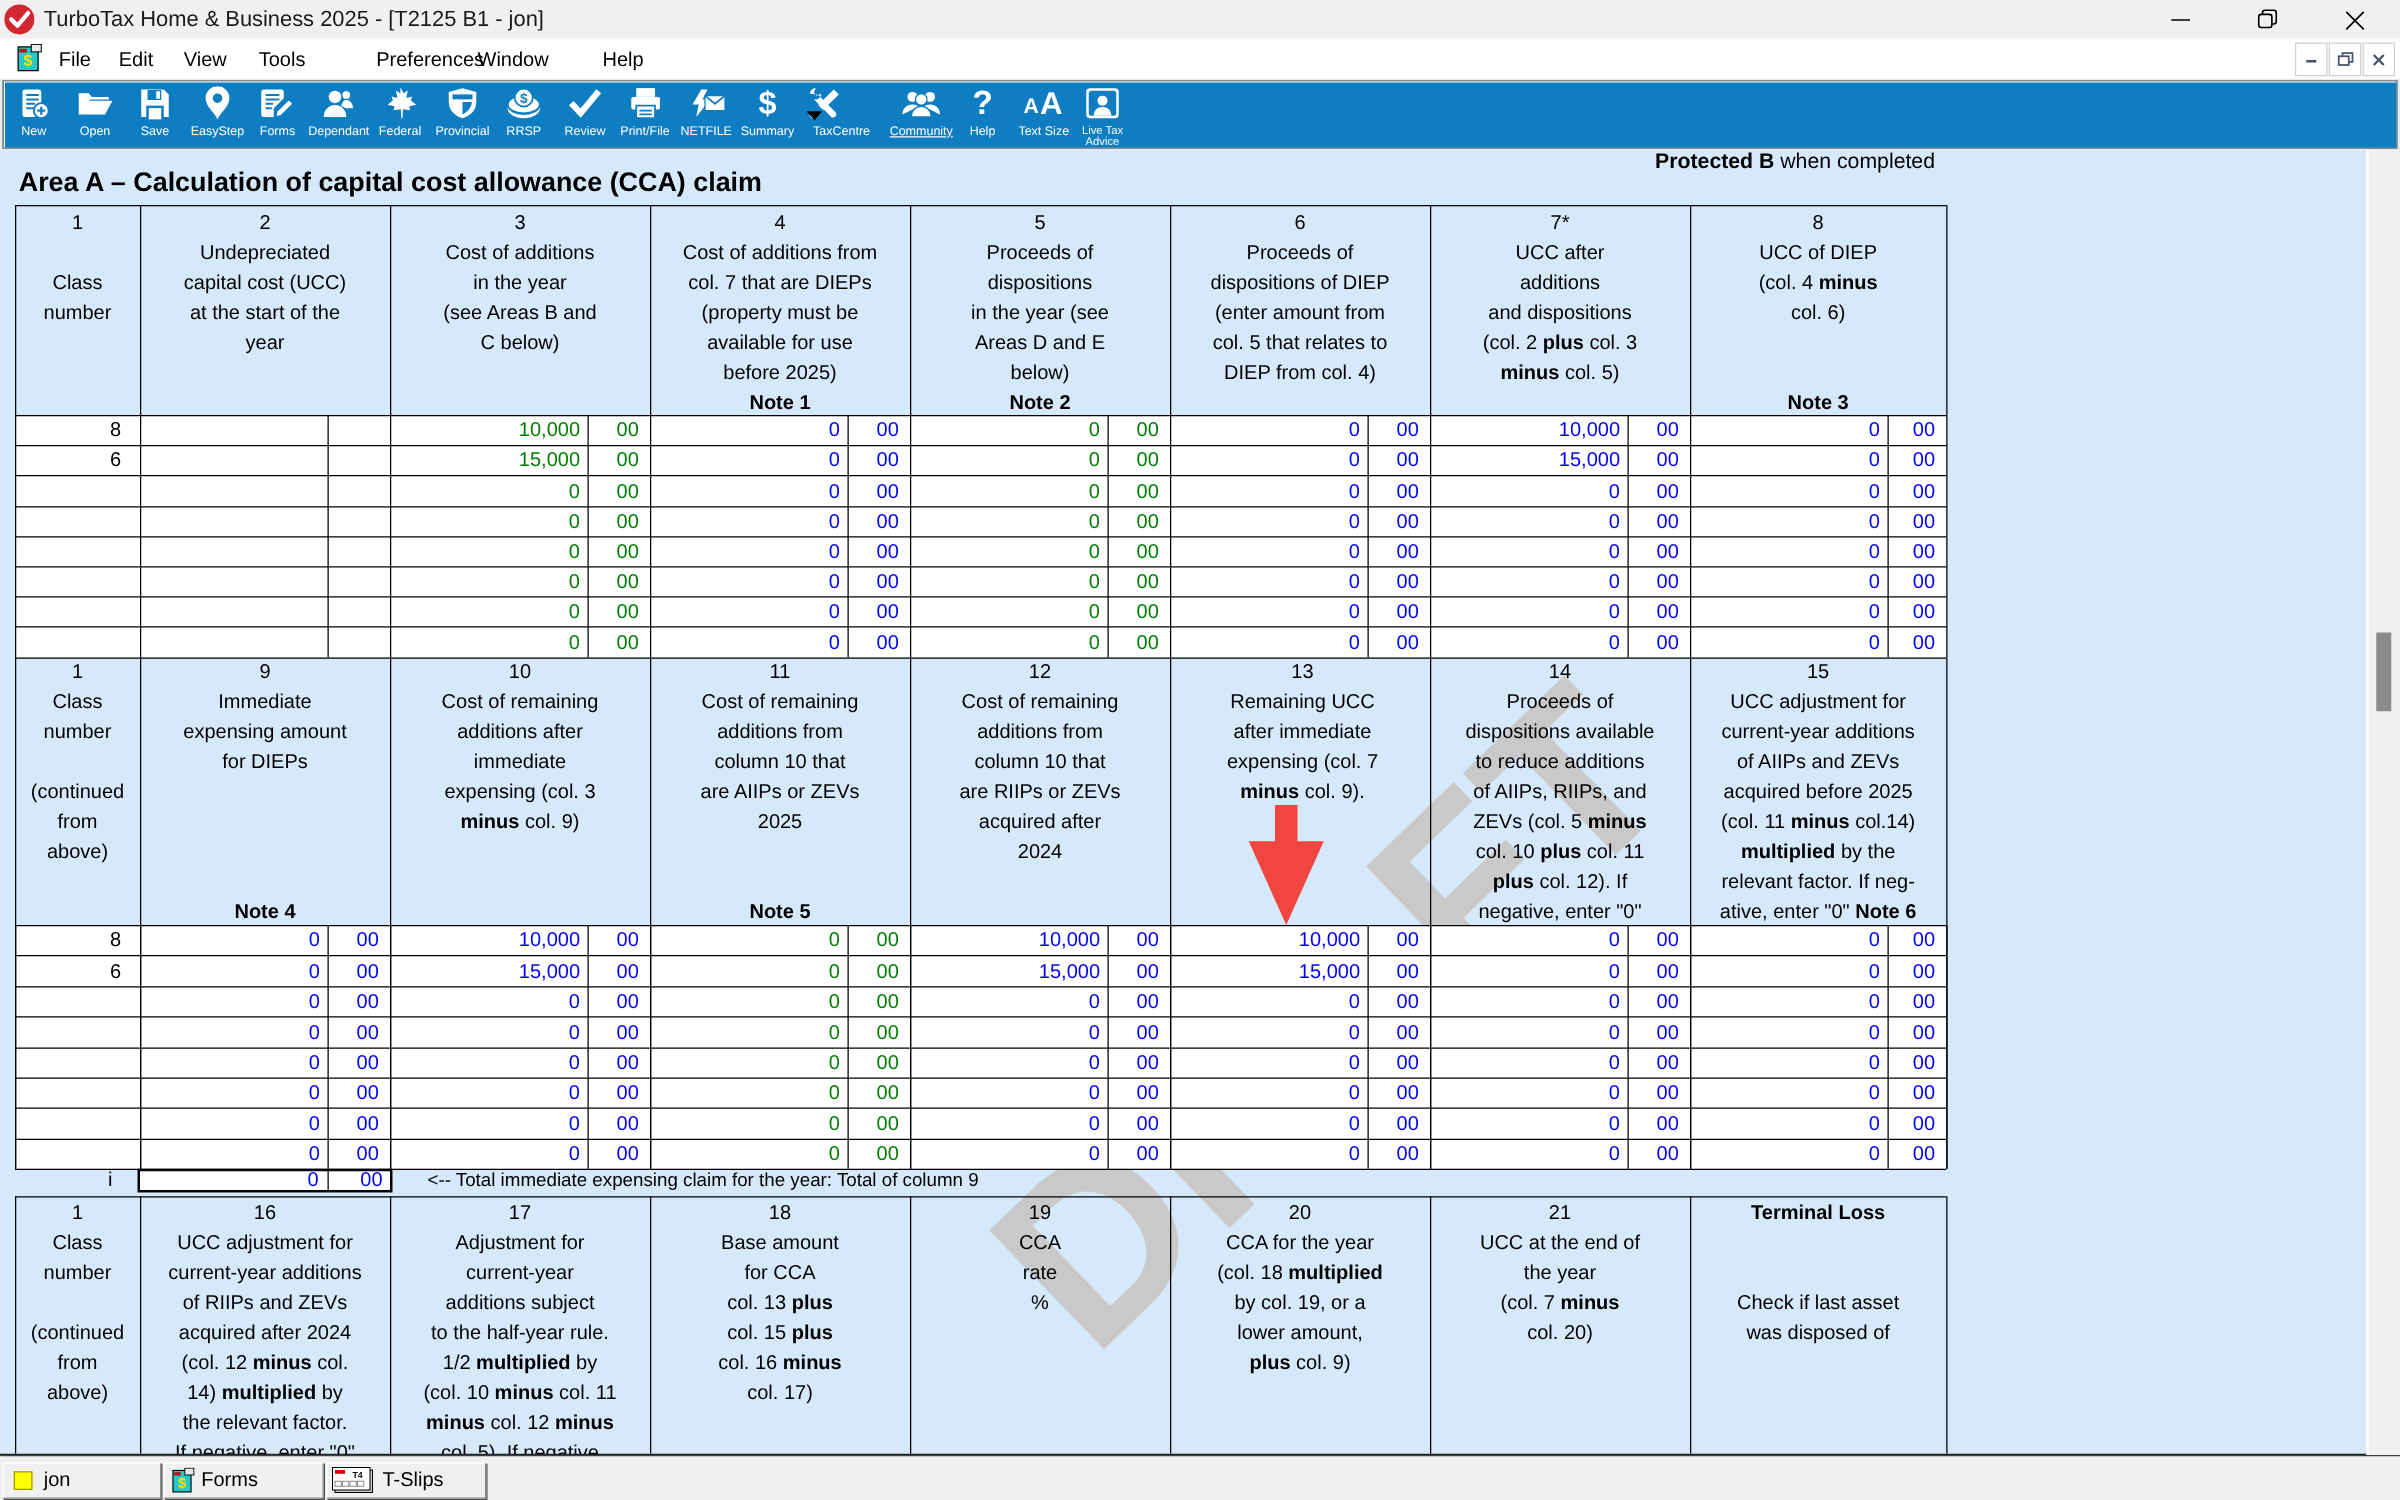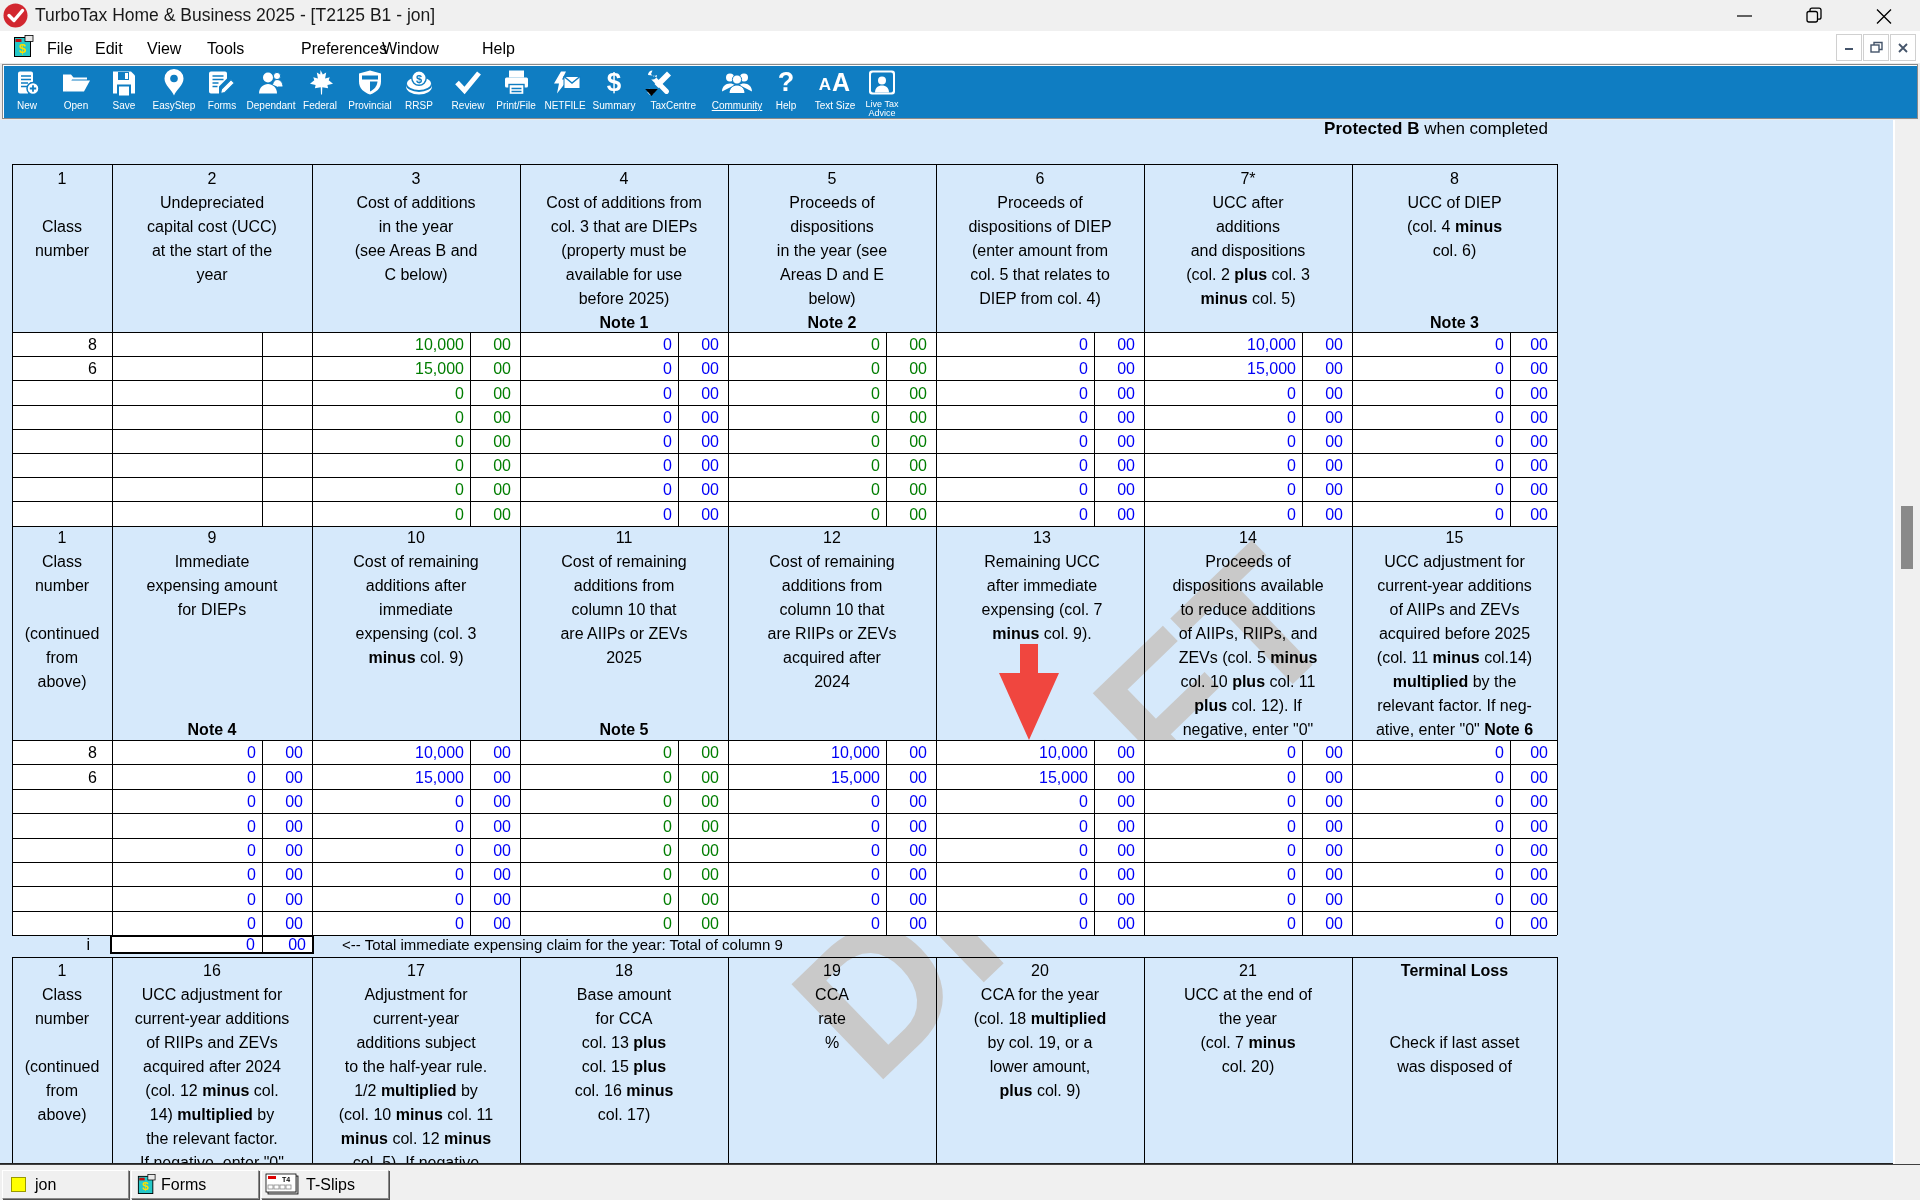--- a/index.html
+++ b/index.html
@@ -211,20 +211,21 @@
     </svg>
     <div class="tlabel" style="font-size:9px;line-height:9px;">Live Tax<br>Advice</div>
   </div>
 <svg class="abs" style="left:644px;top:88px;z-index:5" width="15" height="9" viewBox="0 0 16 10">
     <path d="M1 1 L8 9 L15 1z" fill="#000"></path>
   </svg>
 <div id="form">
     <div id="formc">
 <div class="abs" style="left:751px;top:961px;z-index:1;transform:rotate(-44deg);transform-origin:0 0;font-size:192px;font-weight:bold;color:#c9c9c9;letter-spacing:1px;">DRAFT</div>
 <div class="abs" style="left:0;top:119px;width:1548px;text-align:right;font-size:17px;z-index:6;"><b>Protected B</b> when completed</div>
+<div class="abs" style="left:15px;top:134px;font-size:21.5px;font-weight:bold;z-index:6;">Area A – Calculation of capital cost allowance (CCA) claim</div>
 <div class="hl" style="left:12px;top:164px;width:1545px;z-index:5"></div>
 <div class="vl" style="left:12px;top:164px;height:168px;z-index:5"></div>
 <div class="vl" style="left:112px;top:164px;height:168px;z-index:5"></div>
 <div class="vl" style="left:312px;top:164px;height:168px;z-index:5"></div>
 <div class="vl" style="left:520px;top:164px;height:168px;z-index:5"></div>
 <div class="vl" style="left:728px;top:164px;height:168px;z-index:5"></div>
 <div class="vl" style="left:936px;top:164px;height:168px;z-index:5"></div>
 <div class="vl" style="left:1144px;top:164px;height:168px;z-index:5"></div>
 <div class="vl" style="left:1352px;top:164px;height:168px;z-index:5"></div>
 <div class="vl" style="left:1557px;top:164px;height:168px;z-index:5"></div>
@@ -244,21 +245,21 @@
 <div class="hc" style="left:313px;top:167px;width:206px;">
         <div class="ln">3</div>
         <div class="ln">Cost of additions</div>
         <div class="ln">in the year</div>
         <div class="ln">(see Areas B and</div>
         <div class="ln">C below)</div>
       </div>
 <div class="hc" style="left:521px;top:167px;width:206px;">
         <div class="ln">4</div>
         <div class="ln">Cost of additions from</div>
-        <div class="ln">col. 3 that are DIEPs</div>
+        <div class="ln">col. 7 that are DIEPs</div>
         <div class="ln">(property must be</div>
         <div class="ln">available for use</div>
         <div class="ln">before 2025)</div>
         <div class="ln"><b>Note 1</b></div>
       </div>
 <div class="hc" style="left:729px;top:167px;width:206px;">
         <div class="ln">5</div>
         <div class="ln">Proceeds of</div>
         <div class="ln">dispositions</div>
         <div class="ln">in the year (see</div>

